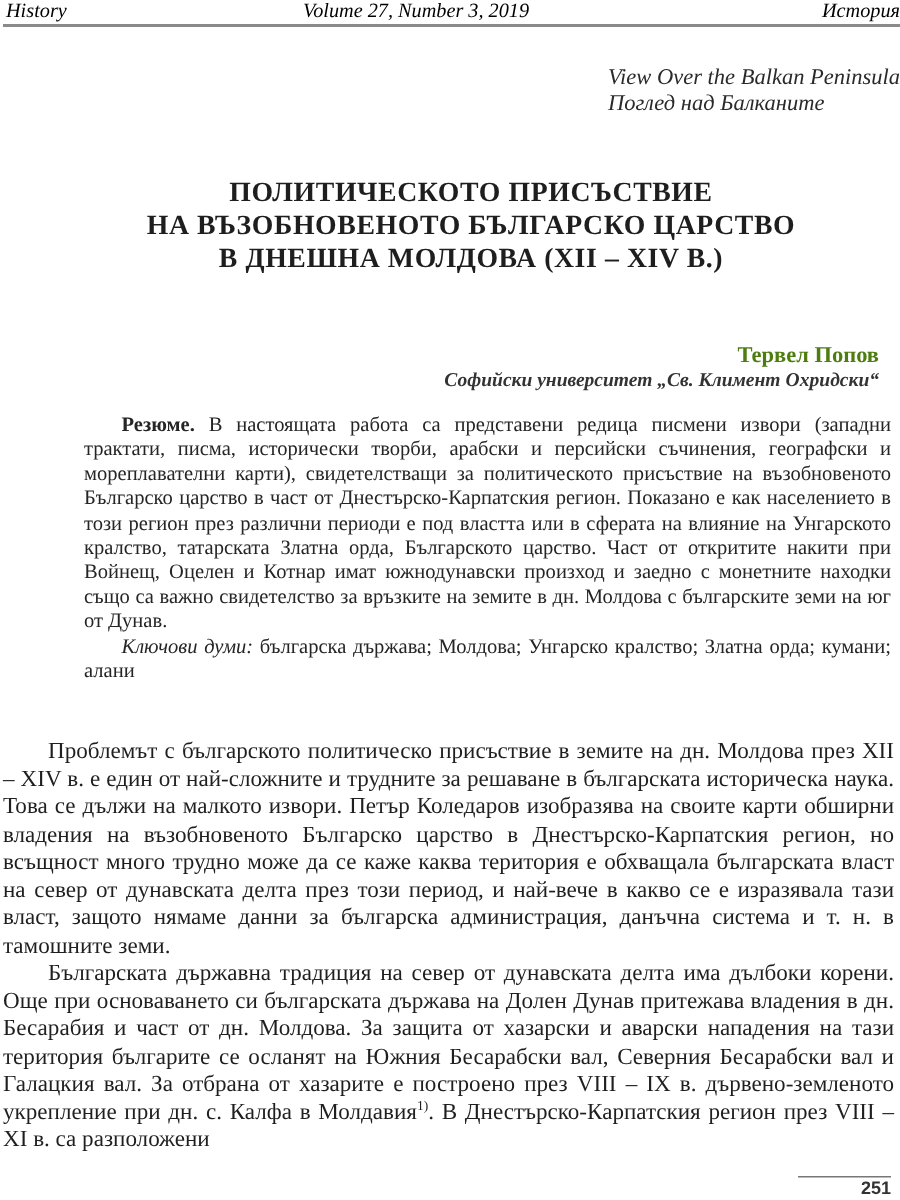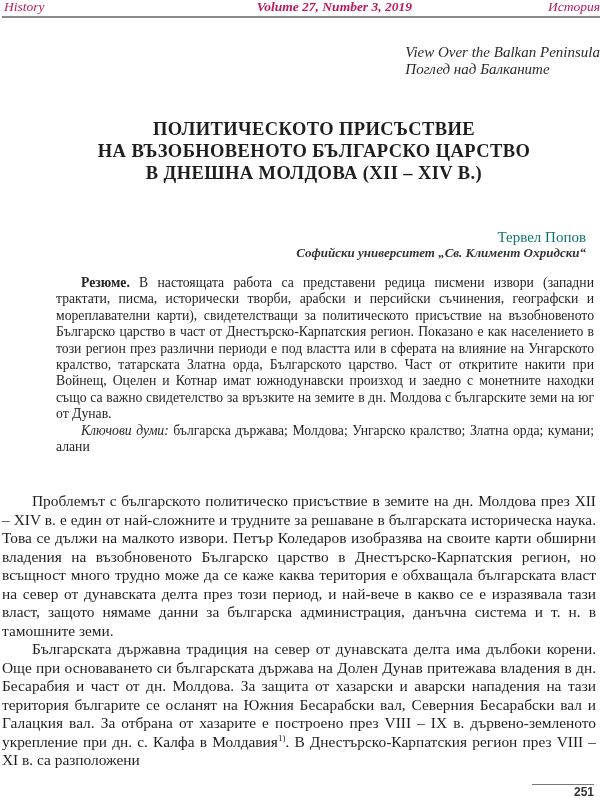--- a/index.html
+++ b/index.html
@@ -21,24 +21,24 @@
       width: 600px; height: 800px;
     }
     
     .running-header {
       position: absolute;
       left: 2px; right: 0; top: 0;
       height: 17px;
       font-style: italic;
       font-size: 13.5px;
       line-height: 14px;
-      color: #be185d;
+      color: #000000;
     }
     .running-header .left { position: absolute; left: 2px; top: 0; }
-    .running-header .center { position: absolute; left: 200px; width: 210px; text-align: right; top: 0; font-weight: bold; }
+    .running-header .center { position: absolute; left: 200px; width: 210px; text-align: left; top: 0; }
     .running-header .right { position: absolute; right: 0; top: 0; }
     .header-rule {
       position: absolute;
       left: 2px; right: 0; top: 16px;
       height: 2px;
       background: #8a8a8a;
     }
     
     .section-label {
       position: absolute;
@@ -62,24 +62,24 @@
       letter-spacing: 0.4px;
       color: #1e1e1e;
     }
     .title div { white-space: nowrap; padding-left: 28px; }
     
     .author {
       position: absolute;
       right: 14px;
       top: 229px;
       text-align: right;
-      font-weight: normal;
+      font-weight: bold;
       font-size: 15px;
       line-height: 16px;
-      color: #0f766e;
+      color: #4d7c0f;
     }
     .affiliation {
       position: absolute;
       right: 14px;
       top: 245px;
       text-align: right;
       font-style: italic;
       font-size: 13px;
       line-height: 15px;
       color: #333;

